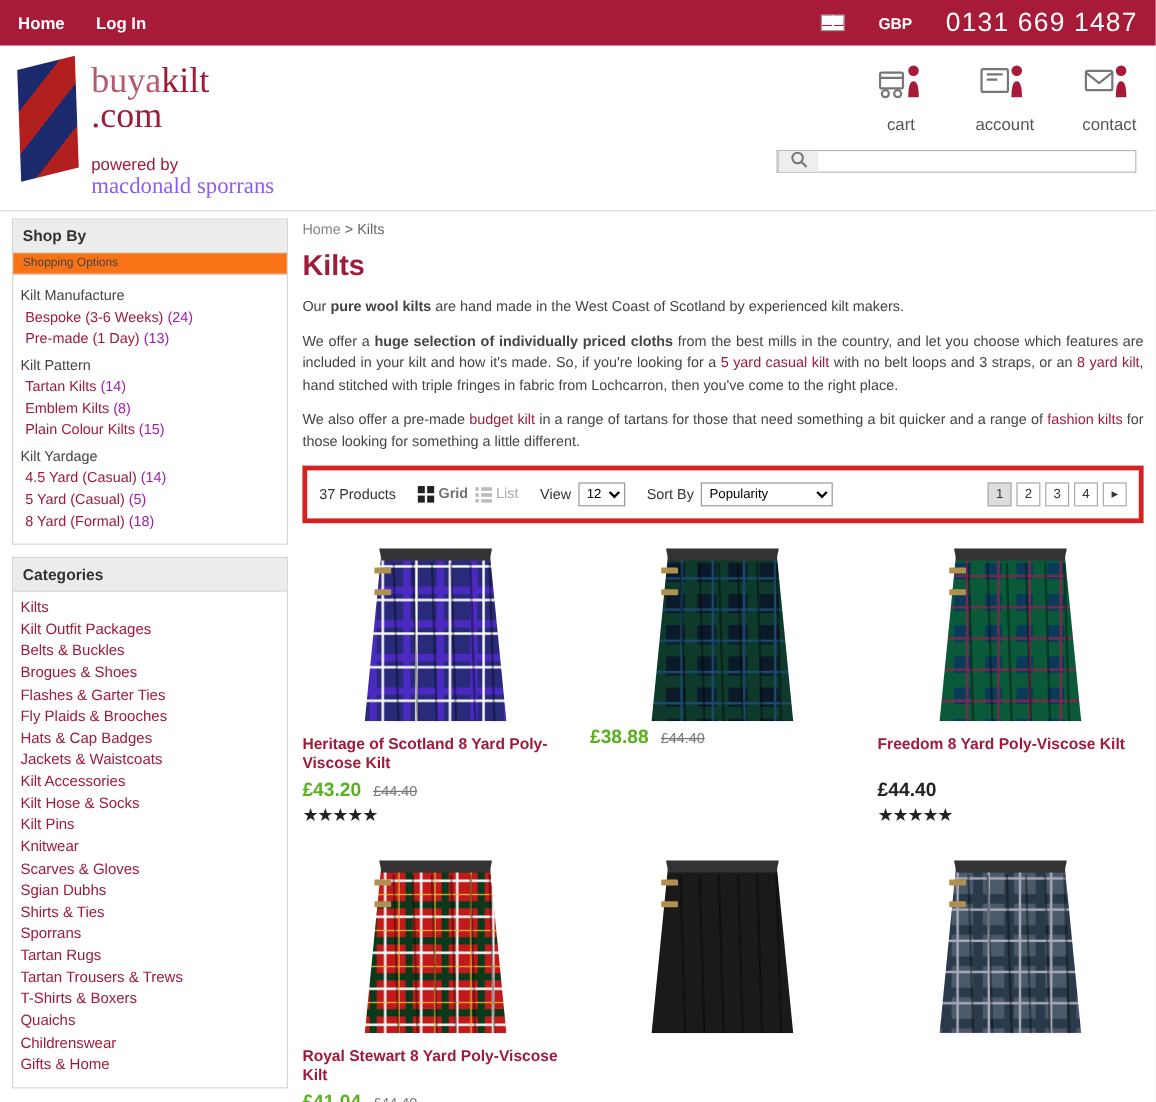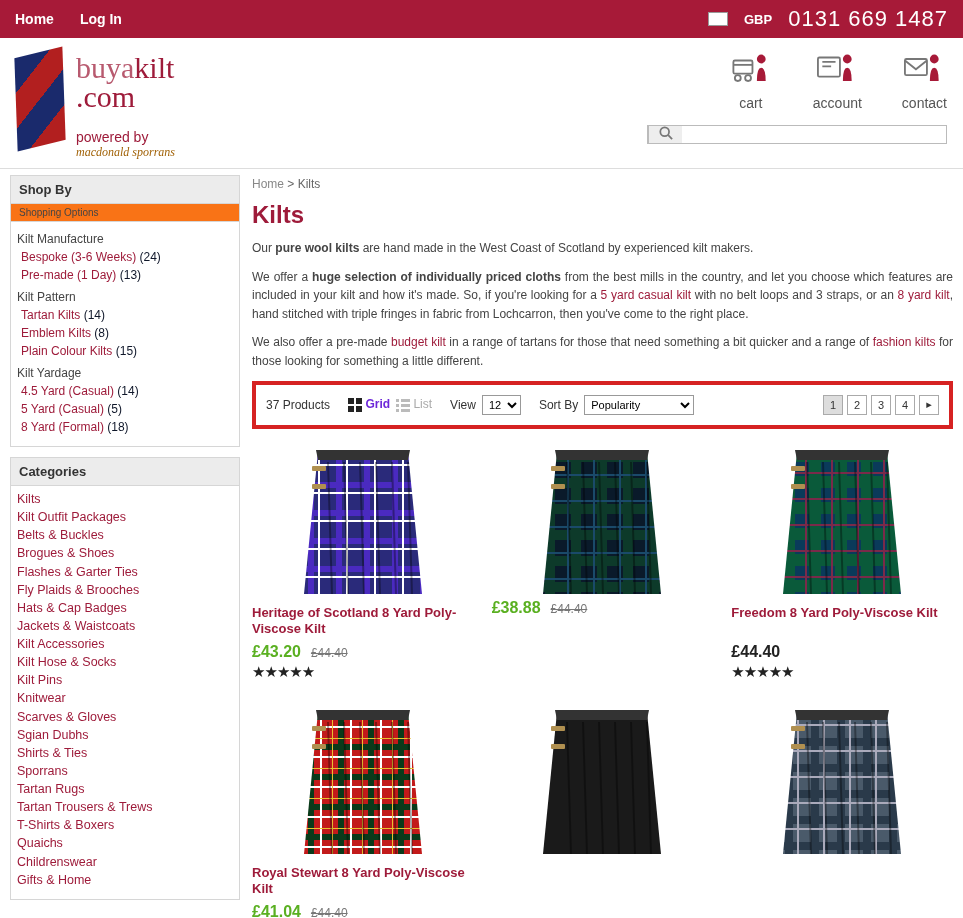--- a/index.html
+++ b/index.html
@@ -2,34 +2,34 @@
 <html><head>
 <meta charset="utf-8">
 <style>
   * { box-sizing: border-box; margin: 0; padding: 0; }
   body { font-family: Verdana, Arial, sans-serif; background: #e8e8e8; font-size: 13px; color: #333; }
   .page { width: 963px; margin: 0 auto; background: #fff; }
   
   .topbar { background: #a71a38; color: #fff; height: 38px; display: flex; align-items: center; padding: 0 14px; border: 1px solid #a71a38; }
   .topbar-left { display: flex; gap: 26px; }
   .topbar-left a { color: #fff; font-weight: bold; font-size: 14px; text-decoration: none; }
-  .topbar-right { margin-left: auto; display: flex; align-items: center; gap: 16px; }
+  .topbar-right { margin-left: auto; display: flex; align-items: center; gap: 28px; }
   .flag { width: 20px; height: 14px; background: linear-gradient(#cf142b 33%, #fff 33%, #fff 66%, #cf142b 66%); border: 1px solid #999; position: relative; }
   .flag::before { content:''; position:absolute; inset:0; background: linear-gradient(to right, transparent 45%, #fff 45%, #fff 55%, transparent 55%), linear-gradient(#fff 30%, transparent 30%, transparent 70%, #fff 70%); }
   .currency { font-weight: bold; font-size: 13px; }
   .phone { font-size: 22px; letter-spacing: 1px; font-weight: 300; }
   
   .header { background:#fff; padding: 10px 16px 8px 16px; display:flex; align-items:flex-start; }
   .logo { display:flex; gap: 6px; }
   .logo-img { width: 48px; height: 94px; background: linear-gradient(135deg, #1a2a6c 25%, #b21f1f 25%, #b21f1f 50%, #1a2a6c 50%, #1a2a6c 75%, #b21f1f 75%); transform: skewY(-12deg) rotate(-2deg); margin-top: 4px; }
   .logo-text { margin-left: 6px; margin-top: 6px; }
   .logo-main { color:#9e1b3a; font-size: 30px; line-height: 0.95; font-family: Georgia, serif; }
   .logo-main .light { color:#b85a6f; }
   .logo-sub { color:#9e1b3a; font-size:14px; margin-top:18px; }
-  .logo-sub2 { color:#a16207; font-size:12px; font-family: Georgia, serif; font-style: italic; }
+  .logo-sub2 { color:#8b5cf6; font-size:19px; font-family: Georgia, serif; }
   
   .header-right { margin-left:auto; text-align:right; }
   .header-icons { display:flex; gap: 40px; justify-content:flex-end; margin-bottom: 14px;}
   .hicon { text-align:center; color:#555; font-size:14px; }
   .hicon svg { width:44px; height:44px; }
   .hicon .person { fill:#a71a38; }
   .hicon .obj { fill:none; stroke:#777; stroke-width:2.5; }
   
   .search { display:flex; width: 300px; margin-left:auto; border:1px solid #bbb; }
   .search input { flex:1; border:none; padding:7px 10px; font-size:17px; color:#888; font-family: Verdana; outline:none; }
@@ -39,34 +39,34 @@
   
   .content { display:flex; padding: 6px 10px 10px 10px; gap: 12px; }
   .sidebar { width: 230px; flex-shrink:0; }
   .side-box { border:1px solid #d6d6d6; margin-bottom:10px; }
   .side-head { background:#ececec; padding:6px 8px; font-weight:bold; color:#333; border-bottom:1px solid #d6d6d6;}
   .side-sub { background:#f97316; padding:3px 8px; font-size:10px; color:#444; border-bottom:1px solid #d6d6d6;}
   .side-body { padding:4px 6px 10px 6px; }
   .fg-head { color:#444; margin-top:6px; margin-bottom:2px; font-size:12px; }
   .fg-item { font-size:12px; line-height:1.5; padding-left:4px;}
   .fg-item a, .cat-list a { color:#9e1b3a; text-decoration:none; }
-  .fg-item .cnt { color:#0f172a; }
+  .fg-item .cnt { color:#a21caf; }
   .cat-list { list-style:none; font-size:12.5px; line-height:1.45; }
   
   .main { flex:1; }
   .breadcrumb { font-size:12px; color:#666; padding:2px 0 6px 0;}
   .breadcrumb a { color:#888; text-decoration:none; }
   .page-title { color:#9e1b3a; font-size:24px; font-weight:bold; margin:4px 0 10px 0;}
   .desc { font-size:12px; color:#444; text-align:justify; line-height:1.55; margin-bottom:10px;}
   .desc b { font-weight:bold; }
   .desc a { color:#9e1b3a; text-decoration:none; }
   
   .toolbar { border: 4px solid #d62222; padding:10px 10px; display:flex; align-items:center; gap:18px; font-size:12px; color:#333; margin-bottom:10px;}
   .vm { display:flex; align-items:center; gap:6px;}
-  .vm .active { font-weight:bold; color:#6d28d9;}
+  .vm .active { font-weight:bold; color:#737373;}
   .vm .inactive { color:#aaa; }
   .icon-sm { width:14px; height:14px; display:inline-block; vertical-align:middle;}
   .select-sm { border:1px solid #999; font-size:11px; padding:2px; background:#fff;}
   .pager { margin-left:auto; display:flex; gap:4px;}
   .pager span { width:20px; height:20px; border:1px solid #aaa; display:flex; align-items:center; justify-content:center; font-size:11px; background:#fff; cursor:pointer;}
   .pager .current { background:#ddd; cursor:default;}
   
   .grid { display:grid; grid-template-columns: repeat(3, 1fr); gap: 18px; }
   .product { }
   .pimg { width:100%; height:160px; display:flex; align-items:center; justify-content:center; background:#fff;}

